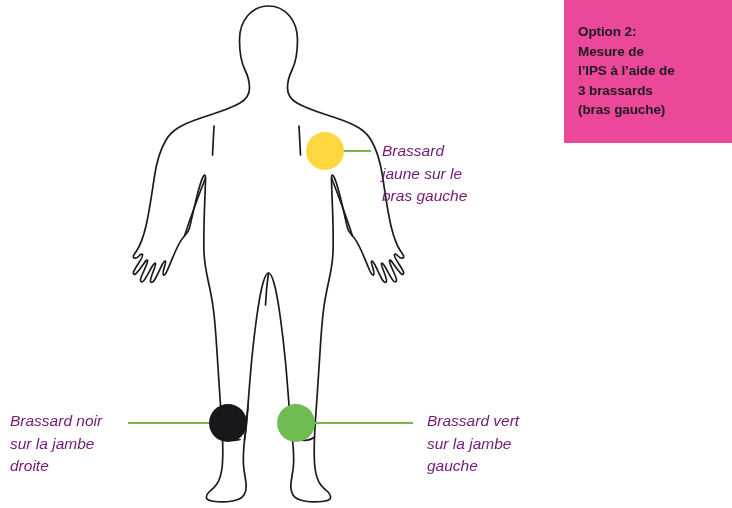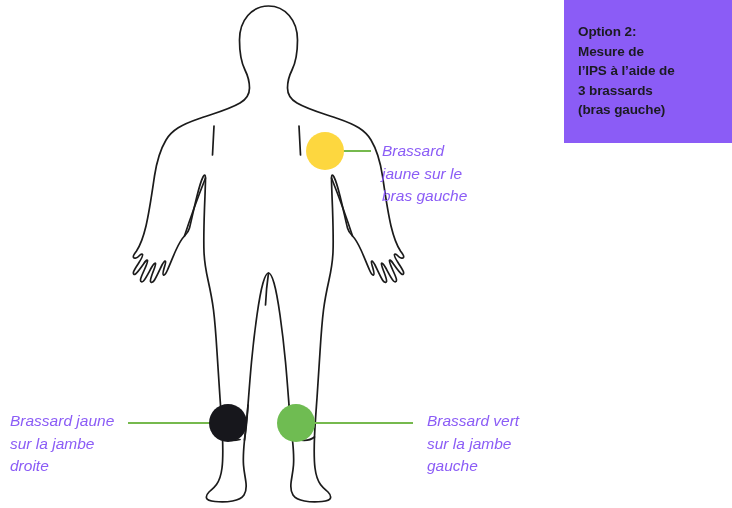--- a/index.html
+++ b/index.html
@@ -20,21 +20,21 @@
     overflow: hidden;
   }
 
   
   .info-box {
     position: absolute;
     left: 564px;
     top: 0px;
     width: 168px;
     height: 143px;
-    background: #8b5cf6;
+    background: #ec4899;
     box-sizing: border-box;
   }
   .info-box-text {
     position: absolute;
     left: 14px;
     top: 22px;
     width: 140px;
     font-size: 13.5px;
     font-weight: bold;
     line-height: 19.5px;
@@ -86,21 +86,21 @@
   .leader-arm   { left: 324px; top: 149.5px; width: 47px; }
   .leader-left  { left: 128px; top: 421.5px; width: 104px; }
   .leader-right { left: 296px; top: 421.5px; width: 117px; }
 
   
   .label {
     position: absolute;
     font-style: italic;
     font-size: 15.5px;
     line-height: 22.5px;
-    color: #8b5cf6;
+    color: #701a75;
     white-space: pre-line;
   }
   .label-arm        { left: 382px; top: 140px; width: 150px; }
   .label-left-leg   { left: 10px;  top: 410px; width: 140px; }
   .label-right-leg  { left: 427px; top: 410px; width: 160px; }
 </style>
 </head>
 <body>
 
 <div id="stage">
@@ -254,21 +254,21 @@
   <div class="leader leader-right"></div>
 
   <div class="marker marker-yellow"></div>
   <div class="marker marker-black"></div>
   <div class="marker marker-green"></div>
 
   <div class="label label-arm">Brassard
 jaune sur le
 bras gauche</div>
 
-  <div class="label label-left-leg">Brassard jaune
+  <div class="label label-left-leg">Brassard noir
 sur la jambe
 droite</div>
 
   <div class="label label-right-leg">Brassard vert
 sur la jambe
 gauche</div>
 
   <div class="info-box">
     <div class="info-box-text">Option 2:
 Mesure de

